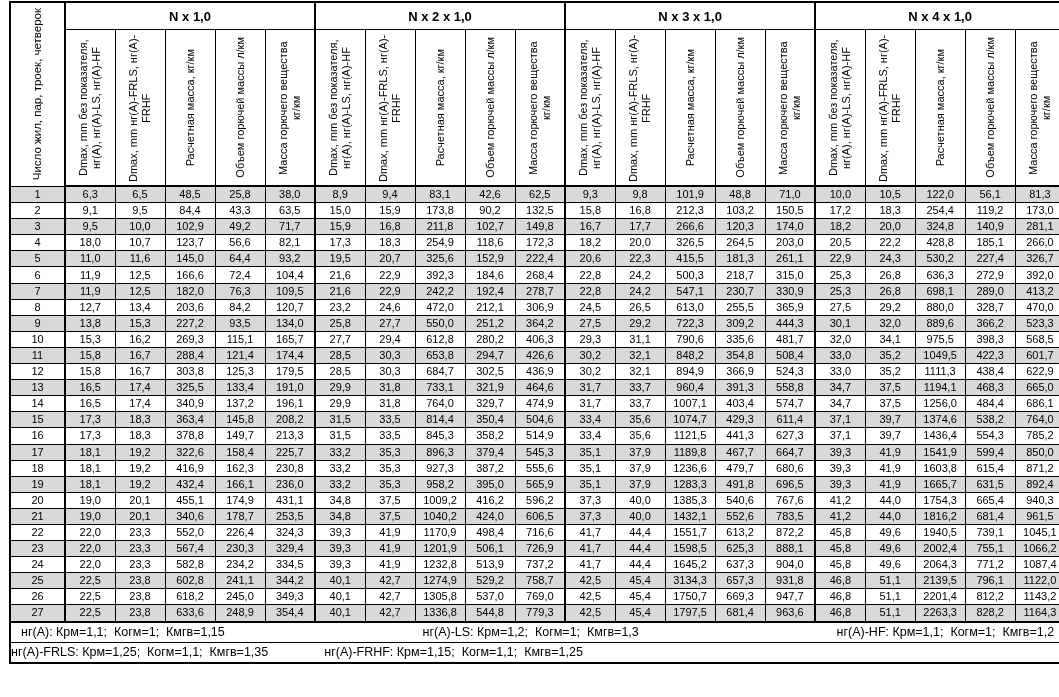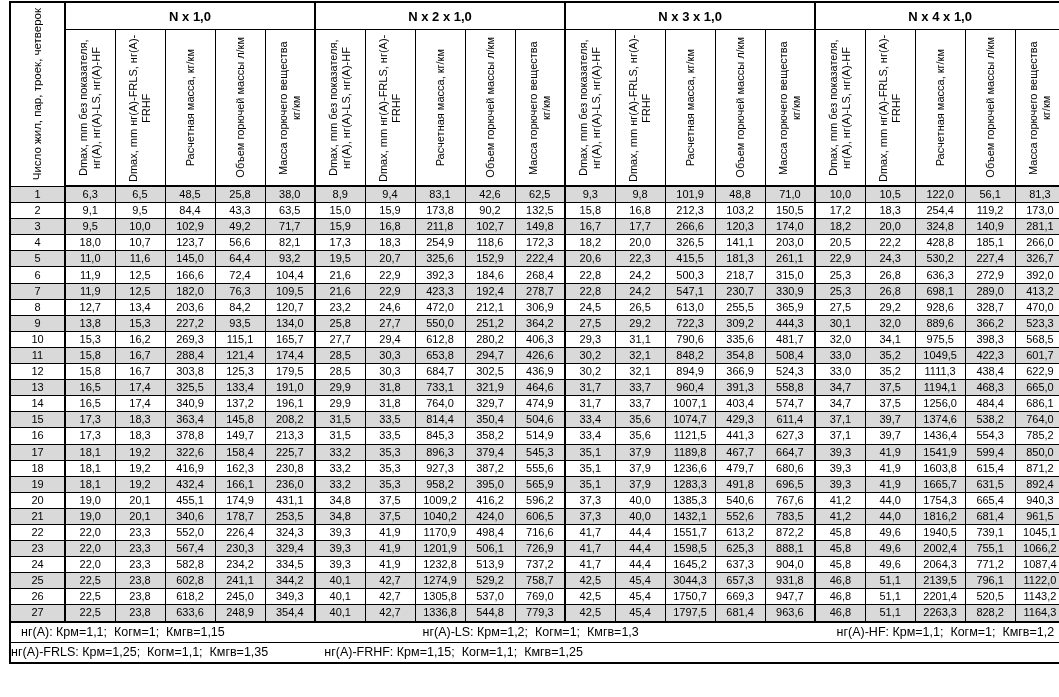--- a/index.html
+++ b/index.html
@@ -185,21 +185,21 @@
           <td>56,6</td>
           <td>82,1</td>
           <td class="gsep">17,3</td>
           <td>18,3</td>
           <td>254,9</td>
           <td>118,6</td>
           <td>172,3</td>
           <td class="gsep">18,2</td>
           <td>20,0</td>
           <td>326,5</td>
-          <td>141,1</td>
+          <td>264,5</td>
           <td>203,0</td>
           <td class="gsep">20,5</td>
           <td>22,2</td>
           <td>428,8</td>
           <td>185,1</td>
           <td>266,0</td>
         </tr>
         <tr class="odd">
           <td>5</td>
           <td class="gsep">11,0</td>
@@ -248,21 +248,21 @@
         </tr>
         <tr class="odd">
           <td>7</td>
           <td class="gsep">11,9</td>
           <td>12,5</td>
           <td>182,0</td>
           <td>76,3</td>
           <td>109,5</td>
           <td class="gsep">21,6</td>
           <td>22,9</td>
-          <td>423,3</td>
+          <td>242,2</td>
           <td>192,4</td>
           <td>278,7</td>
           <td class="gsep">22,8</td>
           <td>24,2</td>
           <td>547,1</td>
           <td>230,7</td>
           <td>330,9</td>
           <td class="gsep">25,3</td>
           <td>26,8</td>
           <td>698,1</td>
@@ -281,21 +281,21 @@
           <td>472,0</td>
           <td>212,1</td>
           <td>306,9</td>
           <td class="gsep">24,5</td>
           <td>26,5</td>
           <td>613,0</td>
           <td>255,5</td>
           <td>365,9</td>
           <td class="gsep">27,5</td>
           <td>29,2</td>
-          <td>928,6</td>
+          <td>880,0</td>
           <td>328,7</td>
           <td>470,0</td>
         </tr>
         <tr class="odd">
           <td>9</td>
           <td class="gsep">13,8</td>
           <td>15,3</td>
           <td>227,2</td>
           <td>93,5</td>
           <td>134,0</td>
@@ -667,21 +667,21 @@
           <td>602,8</td>
           <td>241,1</td>
           <td>344,2</td>
           <td class="gsep">40,1</td>
           <td>42,7</td>
           <td>1274,9</td>
           <td>529,2</td>
           <td>758,7</td>
           <td class="gsep">42,5</td>
           <td>45,4</td>
-          <td>3044,3</td>
+          <td>3134,3</td>
           <td>657,3</td>
           <td>931,8</td>
           <td class="gsep">46,8</td>
           <td>51,1</td>
           <td>2139,5</td>
           <td>796,1</td>
           <td>1122,0</td>
         </tr>
         <tr class="even">
           <td>26</td>
@@ -696,21 +696,21 @@
           <td>537,0</td>
           <td>769,0</td>
           <td class="gsep">42,5</td>
           <td>45,4</td>
           <td>1750,7</td>
           <td>669,3</td>
           <td>947,7</td>
           <td class="gsep">46,8</td>
           <td>51,1</td>
           <td>2201,4</td>
-          <td>520,5</td>
+          <td>812,2</td>
           <td>1143,2</td>
         </tr>
         <tr class="odd">
           <td>27</td>
           <td class="gsep">22,5</td>
           <td>23,8</td>
           <td>633,6</td>
           <td>248,9</td>
           <td>354,4</td>
           <td class="gsep">40,1</td>

